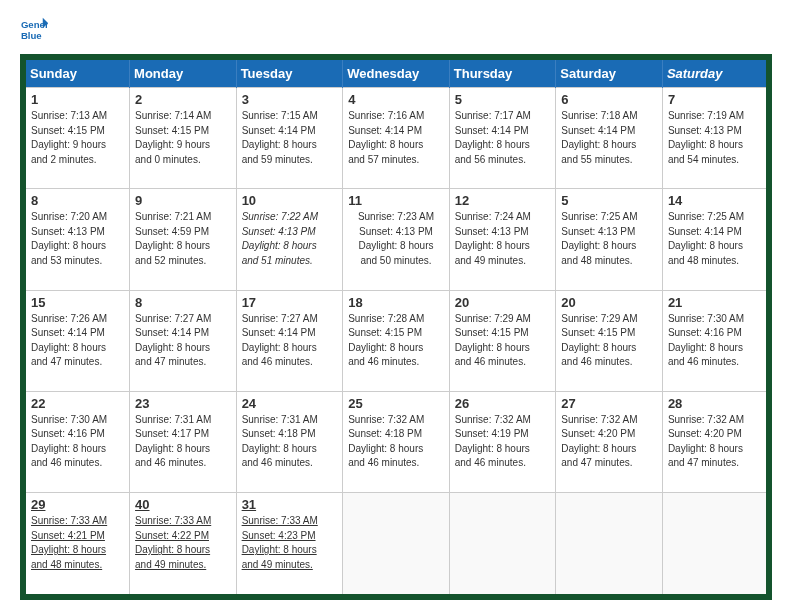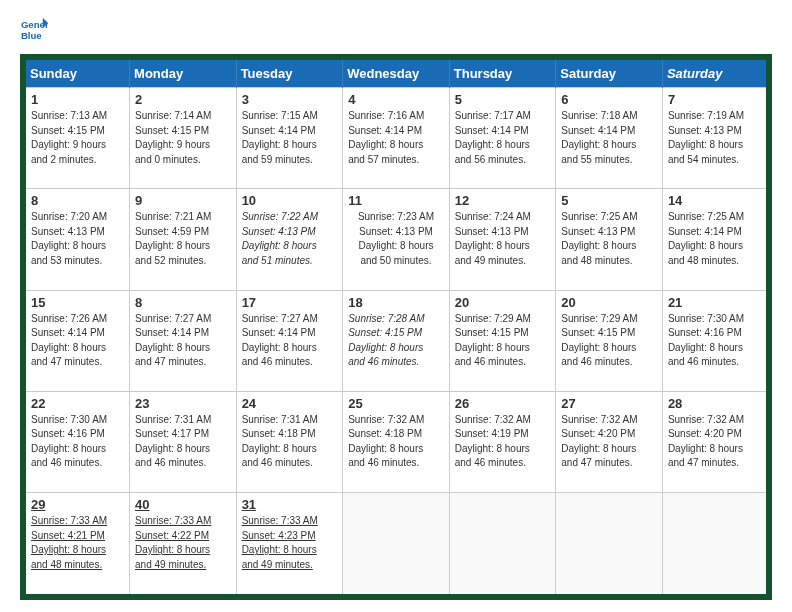--- a/index.html
+++ b/index.html
@@ -252,21 +252,21 @@
           </td>
           <td>
             <span class="day-num">17</span>
             <div class="day-info" style="white-space: pre-line;">Sunrise: 7:27 AM
 Sunset: 4:14 PM
 Daylight: 8 hours
 and 46 minutes.</div>
           </td>
           <td>
             <span class="day-num">18</span>
-            <div class="day-info" style="white-space: pre-line; font-style: italic;">Sunrise: 7:28 AM
+            <div class="day-info" style="white-space: pre-line;">Sunrise: 7:28 AM
 Sunset: 4:15 PM
 Daylight: 8 hours
 and 46 minutes.</div>
           </td>
           <td>
             <span class="day-num">20</span>
             <div class="day-info" style="white-space: pre-line;">Sunrise: 7:29 AM
 Sunset: 4:15 PM
 Daylight: 8 hours
 and 46 minutes.</div>

